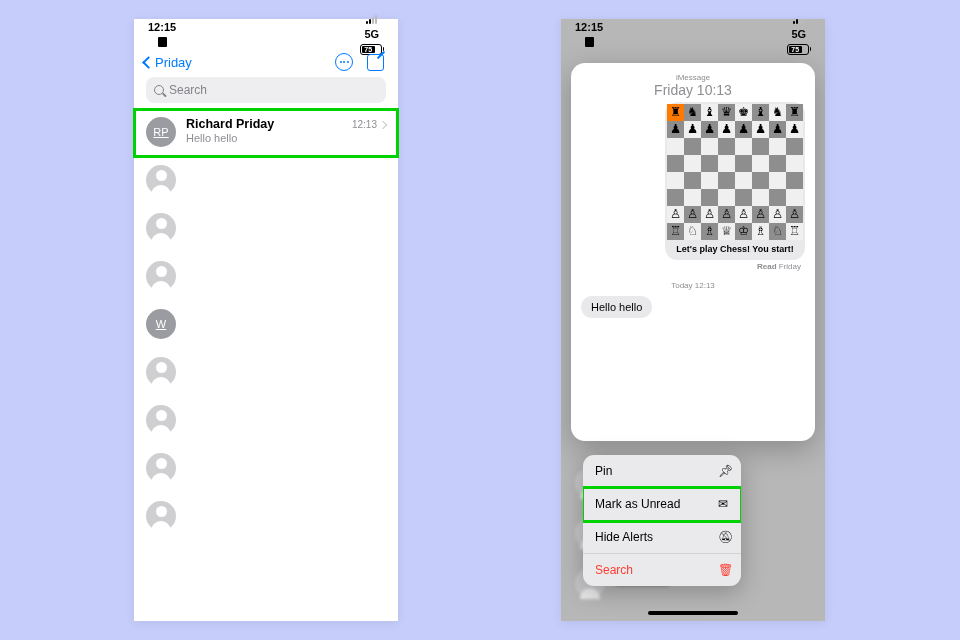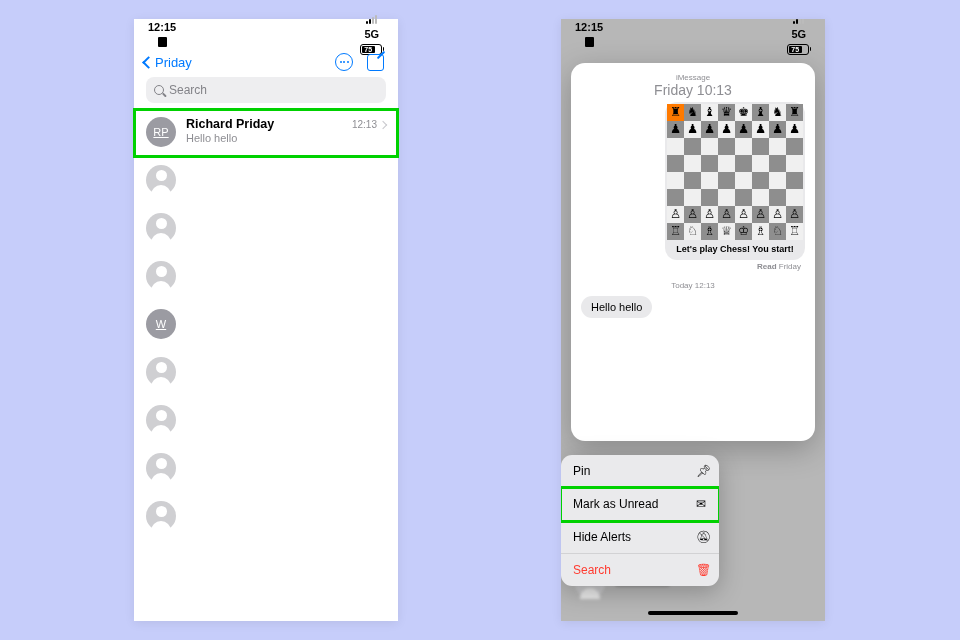--- a/index.html
+++ b/index.html
@@ -137,21 +137,21 @@
 
   .read-status{font-size:8px;color:#8e8e93;text-align:right;padding:2px 4px 0 0;}
   .today-label{font-size:8px;color:#8e8e93;text-align:center;margin-top:10px;}
 
   .gray-bubble{
     align-self:flex-start;margin-top:6px;
     background:#e9e9eb;border-radius:13px;padding:5px 10px;font-size:11px;
   }
 
   .context-menu{
-    position:absolute;left:0;top:436px;width:158px;
+    position:absolute;left:22px;top:436px;width:158px;
     background:#eaeaec;border-radius:11px;overflow:hidden;
     box-shadow:0 6px 24px rgba(0,0,0,0.25);
   }
   .menu-item{
     display:flex;justify-content:space-between;align-items:center;
     padding: 9px 12px;
     font-size:12px;
     border-bottom:0.5px solid rgba(0,0,0,0.1);
   }
   .menu-item:last-child{border-bottom:none;}

